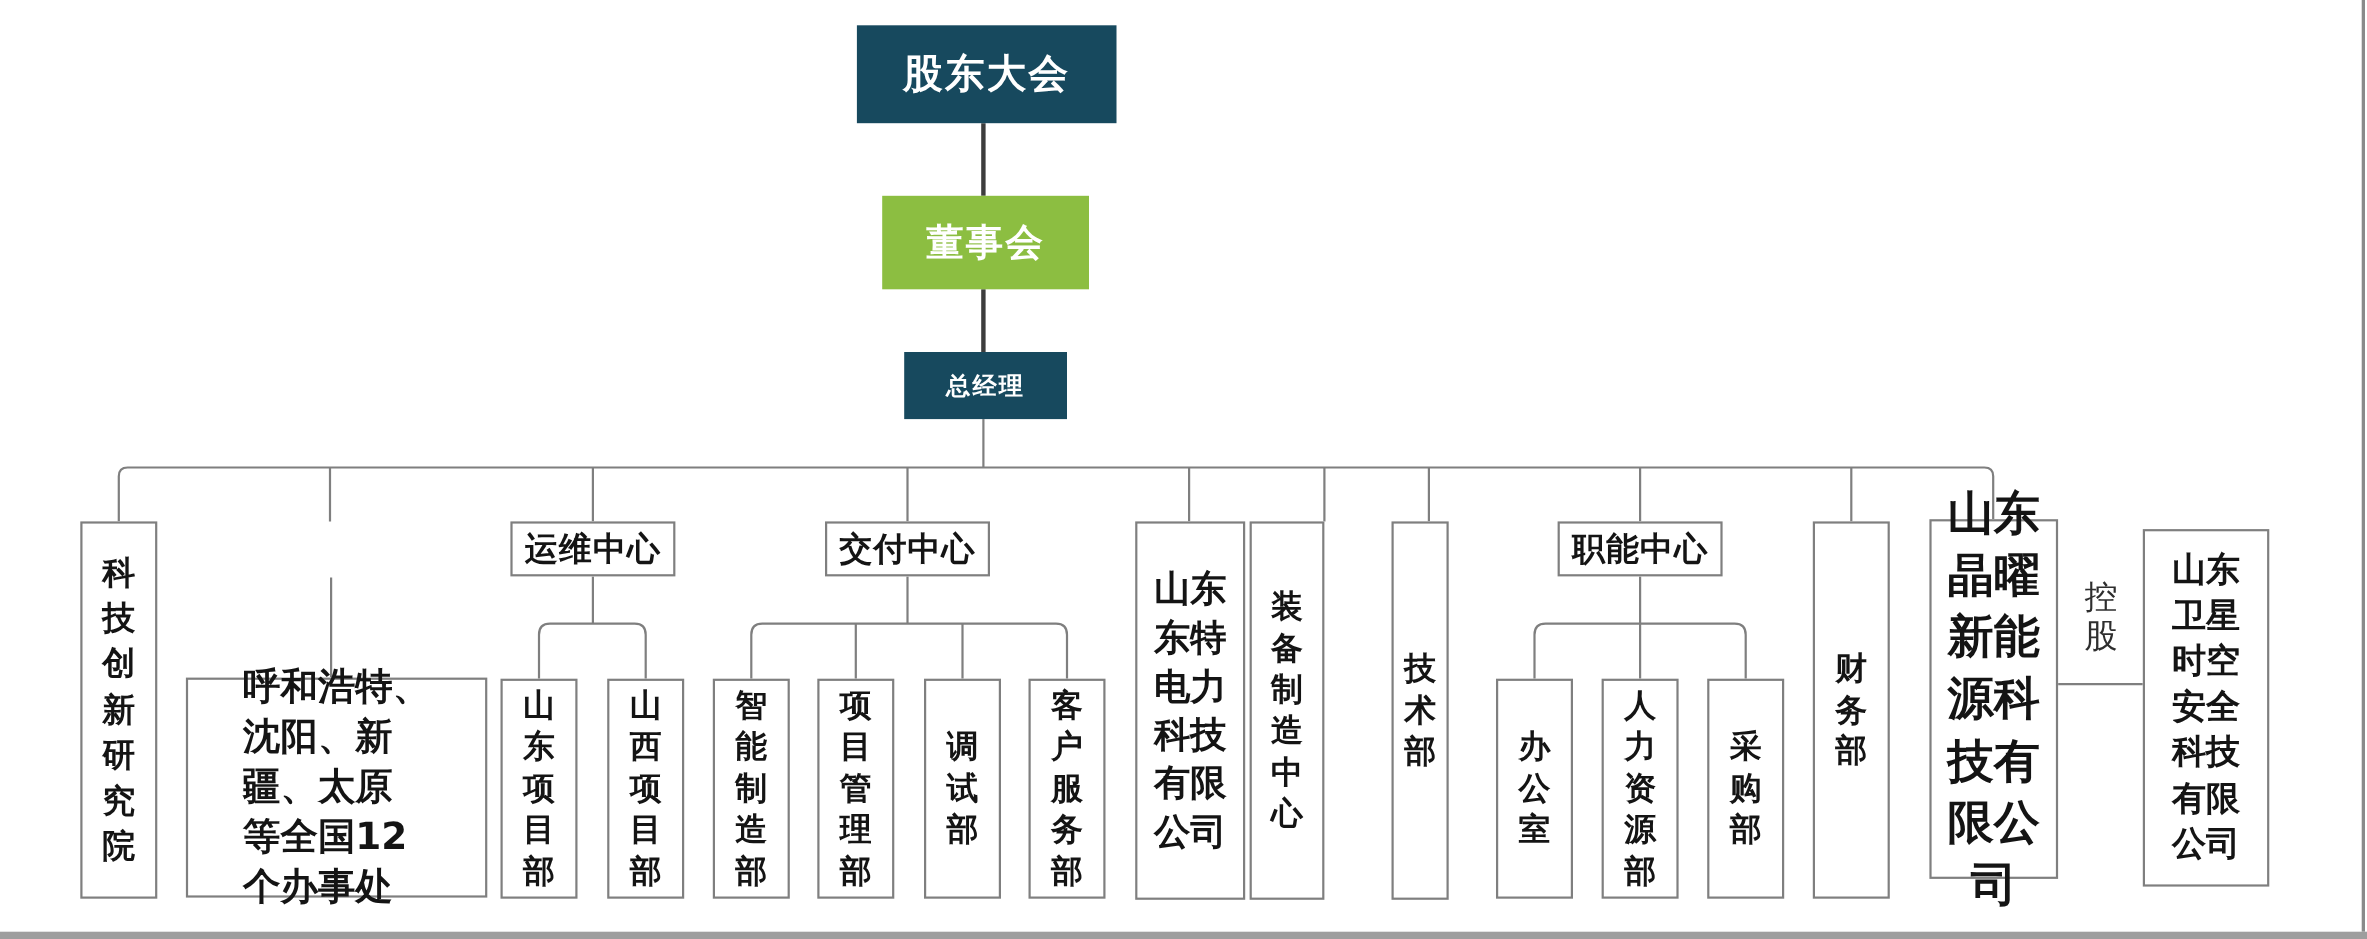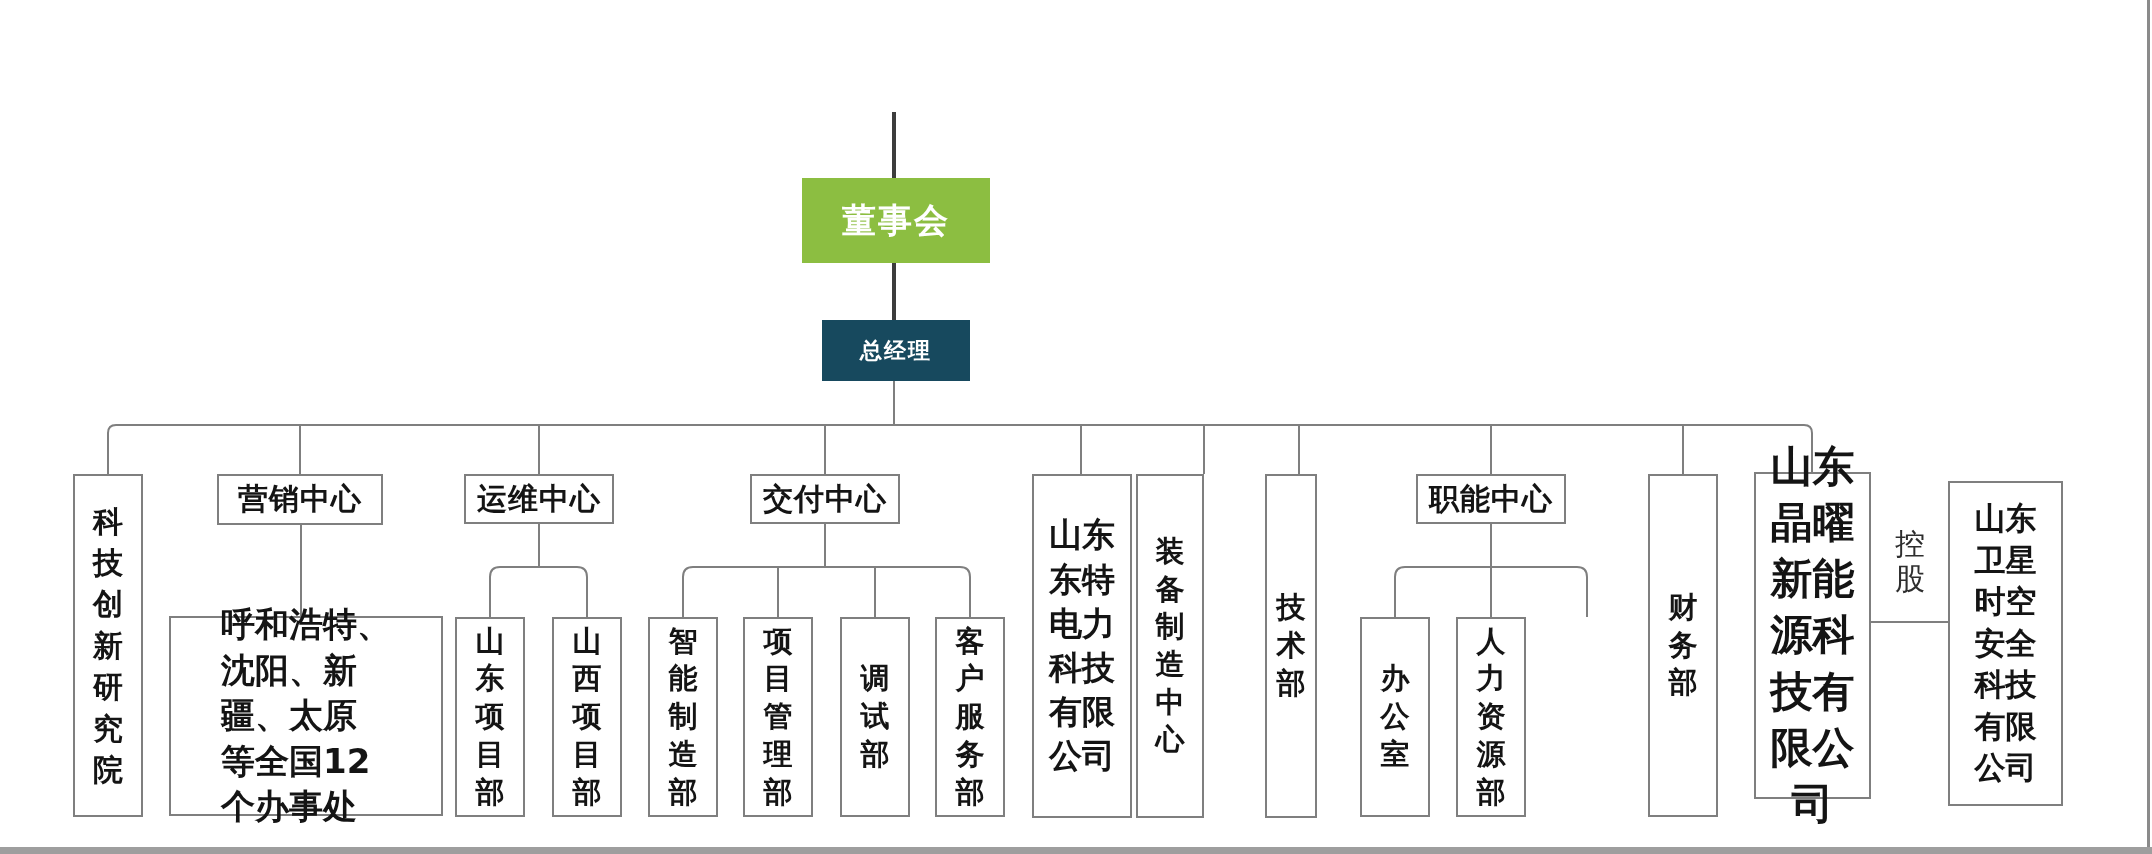--- a/index.html
+++ b/index.html
@@ -60,30 +60,30 @@
     <path d="M683,617 L683,577 Q683,567 693,567 L960,567 Q970,567 970,577 L970,617" stroke="#7f7f7f" stroke-width="2" fill="none"></path>
     <path d="M778,567 L778,617 M875,567 L875,617" stroke="#7f7f7f" stroke-width="2" fill="none"></path>
 
     <path d="M1491,524 L1491,567" stroke="#7f7f7f" stroke-width="2" fill="none"></path>
     <path d="M1395,617 L1395,577 Q1395,567 1405,567 L1577,567 Q1587,567 1587,577 L1587,617" stroke="#7f7f7f" stroke-width="2" fill="none"></path>
     <path d="M1491,567 L1491,617" stroke="#7f7f7f" stroke-width="2" fill="none"></path>
 
     <path d="M1871,622 L1948,622" stroke="#7f7f7f" stroke-width="2" fill="none"></path>
   </svg>
 
+  <div class="b filled teal lv1" style="left:779px;top:23px;width:236px;height:89px;">股东大会</div>
 
   <div class="b filled green lv2" style="left:802px;top:178px;width:188px;height:85px;">董事会</div>
 
   <div class="b filled teal lv3" style="left:822px;top:320px;width:148px;height:61px;">总经理</div>
 
   <div class="b vert inst" style="left:73px;top:474px;width:70px;height:343px;">
     <span class="w1">科技创新研究院</span>
   </div>
 
-  <div class="b lbl" style="left:217px;top:474px;width:166px;height:51px;">营销中心</div>
 
   <div class="b lbl" style="left:464px;top:474px;width:150px;height:50px;">运维中心</div>
 
   <div class="b lbl" style="left:750px;top:474px;width:150px;height:50px;">交付中心</div>
 
   <div class="b w2wrap" style="left:1032px;top:474px;width:100px;height:344px;font-size:33px;">
     <span class="w2">山东东特电力科技有限公司</span>
   </div>
 
   <div class="b vert" style="left:1136px;top:474px;width:68px;height:344px;">
@@ -145,17 +145,20 @@
   </div>
 
   <div class="b vert" style="left:1360px;top:617px;width:70px;height:200px;">
     <span class="w1">办公室</span>
   </div>
 
   <div class="b vert" style="left:1456px;top:617px;width:70px;height:200px;">
     <span class="w1">人力资源部</span>
   </div>
 
+  <div class="b vert" style="left:1552px;top:617px;width:70px;height:200px;">
+    <span class="w1">采购部</span>
+  </div>
 
   <div class="right-edge"></div>
   <div class="scrollbar"></div>
 
 </div>
 
 </body></html>

